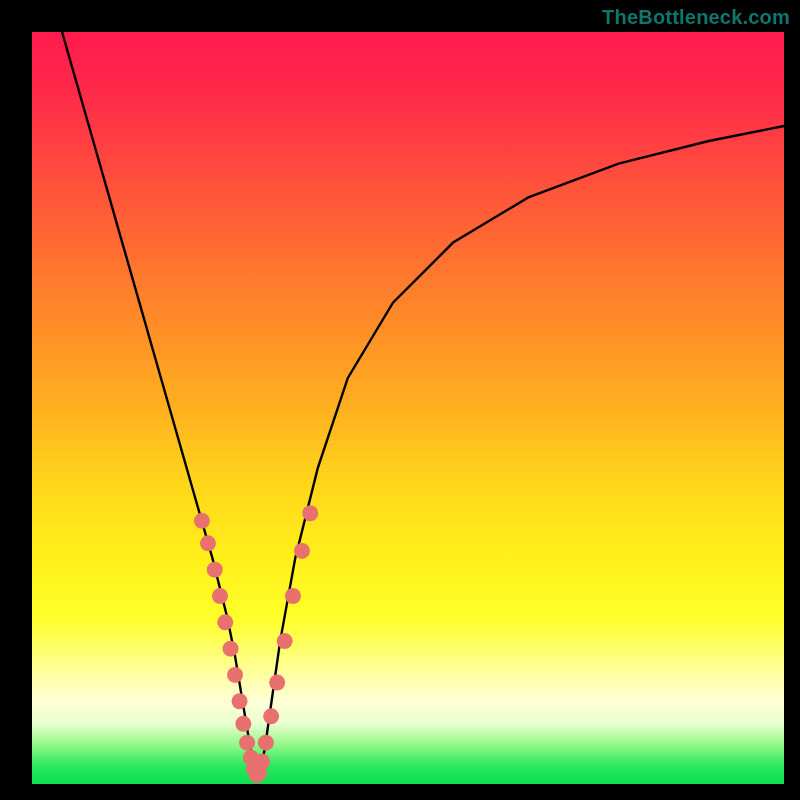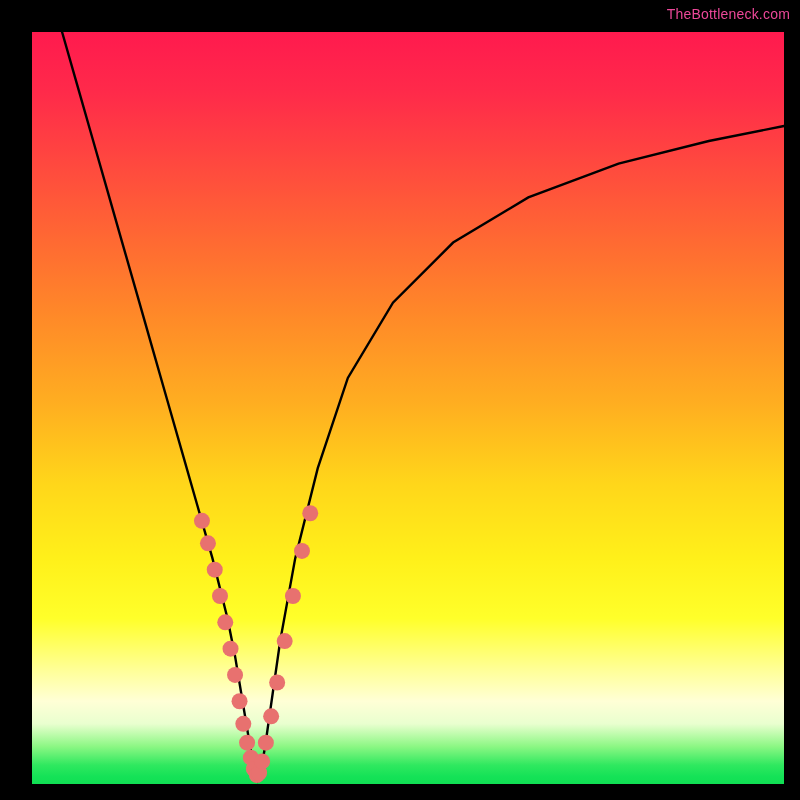--- a/index.html
+++ b/index.html
@@ -43,24 +43,25 @@
       #8cf784 95%,
       #2fe85f 97.5%,
       #15e257 99%,
       #10df53 100%
     );
   }
   .watermark {
     position: absolute;
     top: 6px;
     right: 10px;
-    color: #ec4899;
-    font-size: 14px;
+    color: #0f766e;
+    font-size: 20px;
     letter-spacing: 0.2px;
     user-select: none;
+    font-weight: bold;
   }
   svg.curve-layer {
     position: absolute;
     left: 0;
     top: 0;
     width: 752px;
     height: 752px;
     overflow: visible;
   }
   .curve {

